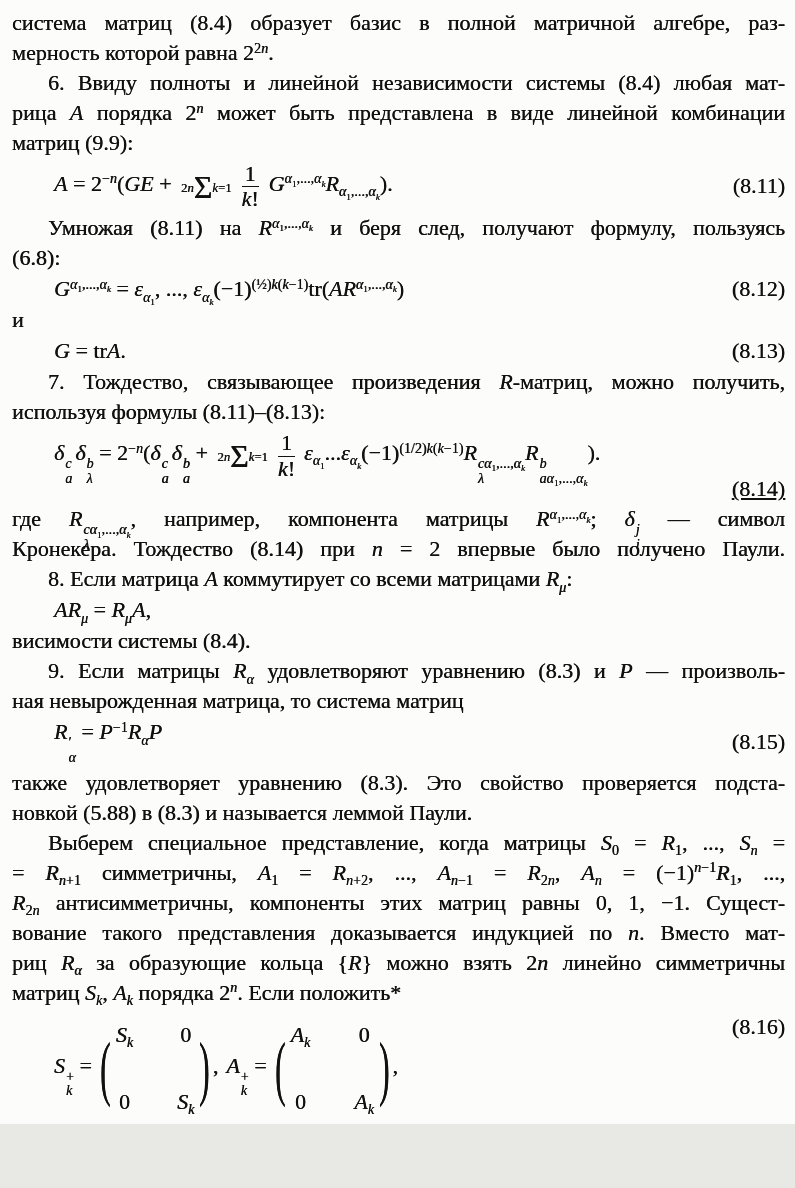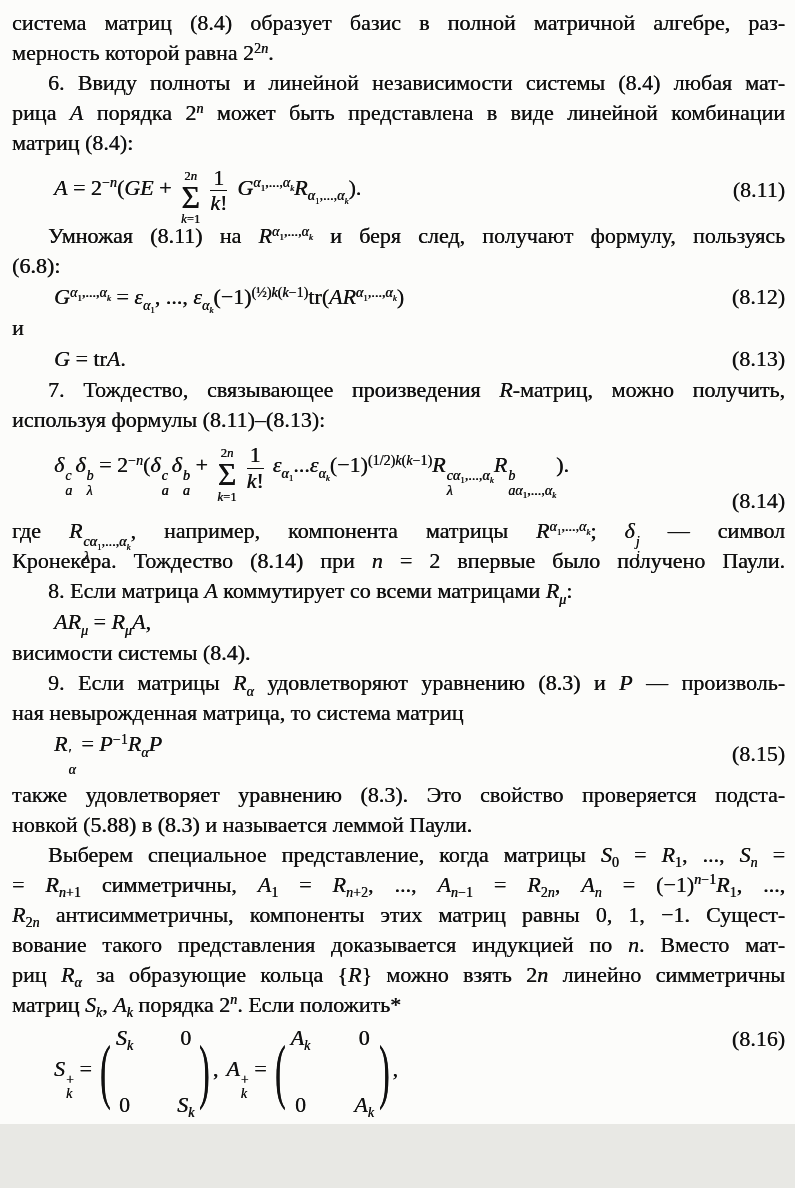--- a/index.html
+++ b/index.html
@@ -21,51 +21,51 @@
   .tline.j{text-align:justify;text-align-last:justify;white-space:normal;}
   .tline.ind{text-indent:36px;}
   .it{font-style:italic;}
   .rm{font-style:normal;}
   .sup,.sub{position:relative;font-size:0.64em;line-height:0;}
   .sup{top:-0.52em;}
   .sub{top:0.38em;}
   .ss{display:inline-flex;flex-direction:column;align-items:flex-start;
       font-size:0.64em;line-height:1.05;vertical-align:-0.55em;margin-left:1px;}
   .ssu,.ssd{display:block;white-space:nowrap;}
-  .sum{display:inline-flex;flex-direction:column;align-items:center;
-       vertical-align:middle;line-height:1;margin:0 4px;position:relative;top:8px;}
+  .sum{display:inline-flex;flex-direction:row;align-items:center;
+       vertical-align:middle;line-height:1;margin:0 4px;position:relative;top:2px;}
   .slim{font-size:0.58em;line-height:1.1;white-space:nowrap;}
   .sigma{font-size:1.45em;line-height:0.92;}
   .frac{display:inline-flex;flex-direction:column;align-items:center;
         vertical-align:middle;line-height:1.1;margin:0 4px;position:relative;top:1px;}
   .fnum{padding:0 3px;border-bottom:1.6px solid currentColor;}
   .fden{padding:0 2px;}
   .mat{display:inline-flex;align-items:center;vertical-align:middle;margin:0 2px;}
   .paren{display:inline-block;font-size:1.7em;line-height:1;
          transform:scale(0.85,1.95);transform-origin:center;}
   .mgrid{display:inline-grid;grid-template-columns:auto auto;
-         column-gap:0.55em;row-gap:3px;justify-items:center;align-items:center;margin:3px 4px;gap:44px;}
+         column-gap:0.55em;row-gap:3px;justify-items:center;align-items:center;margin:12px 4px;gap:44px;}
   .mcell{white-space:nowrap;line-height:1.05;}
   .spx{display:inline-block;}
   .frow{display:flex;align-items:center;margin:3px 0;}
   .fbody{margin-left:42px;white-space:nowrap;}
   .flabel{margin-left:auto;white-space:nowrap;align-self:center;}
   .flabel.top{align-self:flex-start;line-height:1.3;padding-top:2px;}
-  .flabel-below{text-align:right;margin-top:-12px;margin-bottom:2px;line-height:26px;}
+  .flabel-below{text-align:right;margin-top:-12px;margin-bottom:2px;line-height:26px;text-decoration:underline;}
 </style>
 </head>
 <body>
 
 <div class="page">
   <div id="content">
       <div class="tline j"><span class="rm">система матриц (8.4) образует базис в полной матричной алгебре, раз-</span></div>
       <div class="tline"><span class="rm">мерность которой равна 2</span><span class="sup"><span class="rm">2</span><span class="it">n</span></span><span class="rm">.</span></div>
       <div class="tline ind j"><span class="rm">6. Ввиду полноты и линейной независимости системы (8.4) любая мат-</span></div>
       <div class="tline j"><span class="rm">рица </span><span class="it">A</span><span class="rm"> порядка 2</span><span class="sup"><span class="it">n</span></span><span class="rm"> может быть представлена в виде линейной комбинации</span></div>
-      <div class="tline"><span class="rm">матриц (8.4):</span></div>
+      <div class="tline"><span class="rm">матриц (9.9):</span></div>
       <div class="frow">
         <span class="fbody"><span class="it">A</span><span class="rm"> = 2</span><span class="sup"><span class="rm">−</span><span class="it">n</span></span><span class="rm">(</span><span class="it">GE</span><span class="rm"> + </span><span class="sum">
             <span class="slim"><span class="rm">2</span><span class="it">n</span></span>
             <span class="sigma">Σ</span>
             <span class="slim"><span class="it">k</span><span class="rm">=1</span></span>
           </span><span class="frac">
             <span class="fnum"><span class="rm">1</span></span>
             <span class="fden"><span class="it">k</span><span class="rm">!</span></span>
           </span><span class="spx" style="width: 4px;"></span><span class="it">G</span><span class="sup"><span class="it">α</span><span class="sub"><span class="rm">1</span></span><span class="rm">,...,</span><span class="it">α</span><span class="sub"><span class="it">k</span></span></span><span class="it">R</span><span class="sub"><span class="it">α</span><span class="sub"><span class="rm">1</span></span><span class="rm">,...,</span><span class="it">α</span><span class="sub"><span class="it">k</span></span></span><span class="rm">).</span></span>
         <span class="flabel">(8.11)</span>

